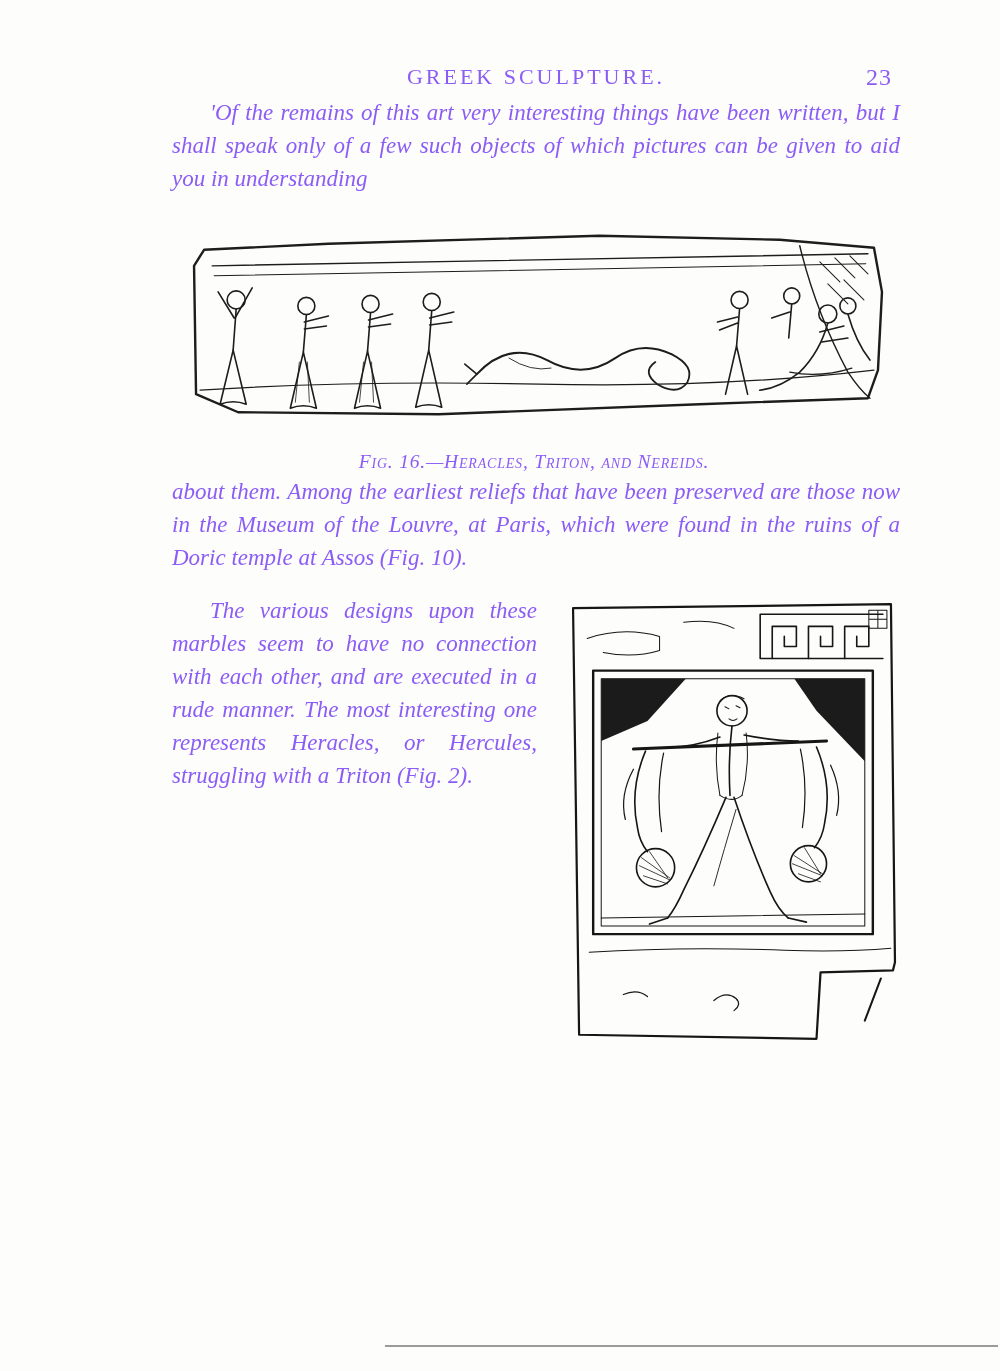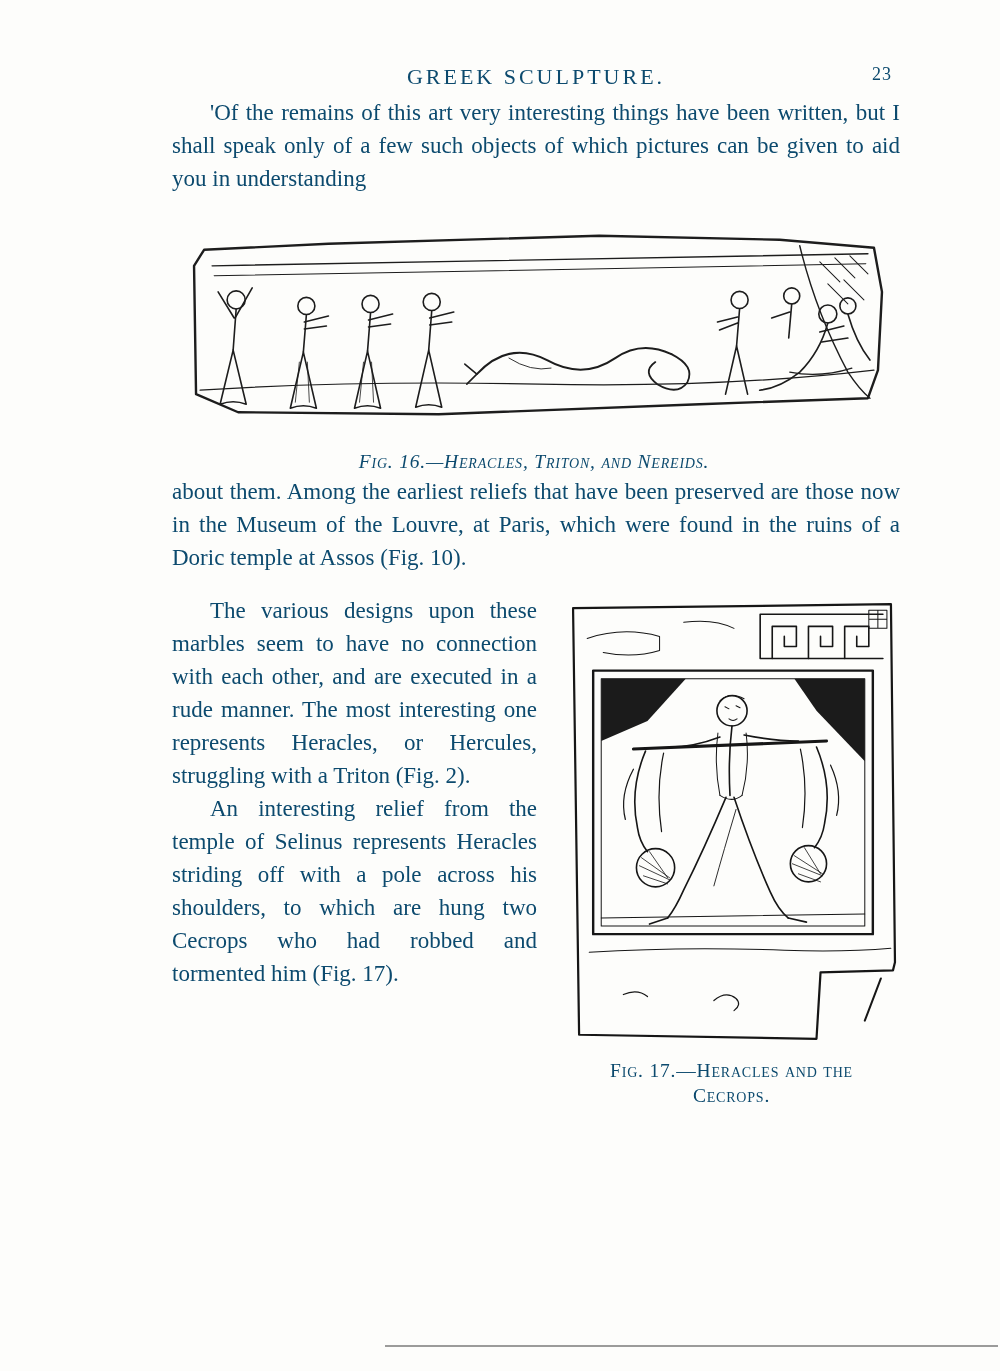--- a/index.html
+++ b/index.html
@@ -3,37 +3,38 @@
 <meta charset="utf-8">
 <style>
   html,body { margin:0; padding:0; background:#d8d6d0; }
   .page {
     position:relative;
     width:1000px; height:1371px;
     margin:0 auto;
     background:#fdfdfb;
     overflow:hidden;
     font-family:"Liberation Serif", serif;
-    color:#0c4a6e;
+    color:#8b5cf6;
   }
   .content { padding:64px 100px 0 172px; }
 
   .page-header { position:relative; height:32px; }
   .running-title {
     display:block; text-align:center;
     font-size:22px; letter-spacing:3px;
   }
   .page-number {
     position:absolute; right:8px; top:0;
-    font-size:18px; letter-spacing:1px;font-family:Liberation Serif, serif;
+    font-size:24px; letter-spacing:1px;font-family:Liberation Serif, serif;
   }
 
   p.body-text {
     margin:0; font-size:23px; line-height:33px;
     text-align:justify;
+    font-style:italic;
   }
   .indent { text-indent:38px; }
   .p1 { margin-top:30px; }
   .p2 { margin-top:26px; }
   .p3 { margin-top:2px; }
   .p4 { margin-top:0; }
   .p5 { margin-top:0; }
 
   figure { margin:0; }
   .fig16 { margin:26px 0 0 6px;font-style:italic; }
@@ -186,27 +187,22 @@
             <path d="M230,256 l28,18 M228,264 l30,12 M234,274 l22,8 M240,248 l16,26" stroke-width="0.8"></path>
             <path d="M266,166 Q278,192 272,216" stroke-width="1.2"></path>
 
             <path d="M38,318 L300,314" stroke-width="1"></path>
 
             <path d="M26,352 Q120,346 220,350 Q280,352 326,348" stroke-width="1"></path>
             <path d="M60,394 q14,-6 24,2 M150,400 q12,-10 22,-2 q6,6 -2,12" stroke-width="1.2"></path>
             <path d="M300,420 L316,378" stroke-width="2"></path>
           </g>
         </svg>
-        <figcaption class="caption">
-          <span>Fig. 17.—Heracles and the</span><br>
-          <span>Cecrops.</span>
-        </figcaption>
       </figure>
 
       <p class="body-text indent p3">The various designs upon these marbles seem to have no connection with each other, and are executed in a rude manner.  The most interesting one represents Heracles, or Hercules, struggling with a Triton (Fig. 2).</p>
-      <p class="body-text indent p5">An interesting relief from the temple of Selinus represents Heracles striding off with a pole across his shoulders, to which are hung two Cecrops who had robbed and tormented him (Fig. 17).</p>
 
     </div>
 
   </div>
 
   <div class="scan-line"></div>
 </div>
 
 </body></html>

